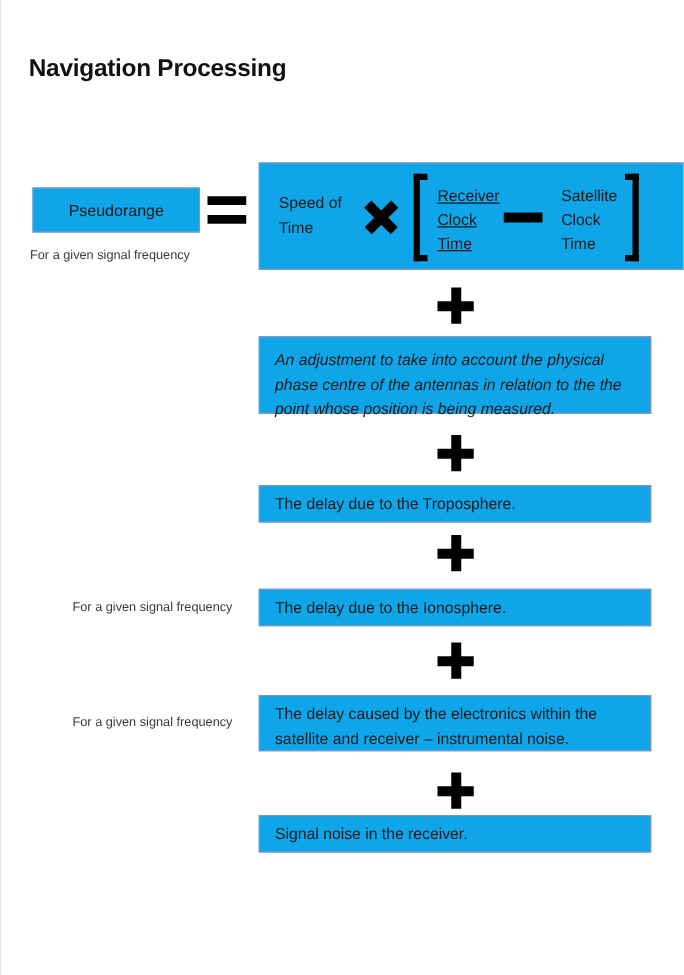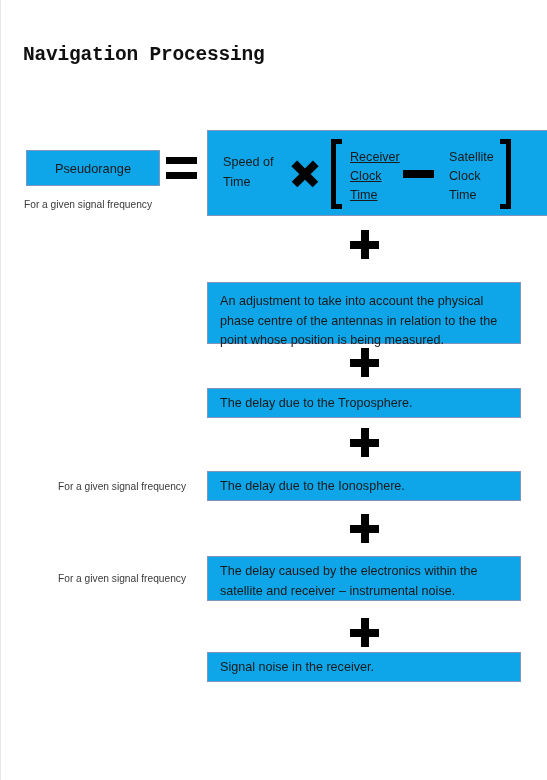--- a/index.html
+++ b/index.html
@@ -22,21 +22,21 @@
   }
 
   
   .title-block {
     position: absolute;
     left: 22px;
     top: 42px;
     width: 470px;
   }
   .title-line {
-    font-family: Liberation Mono, monospace;
+    font-family: Liberation Sans, sans-serif;
     font-weight: bold;
     font-size: 19.5px;
     line-height: 27px;
     letter-spacing: -0.2px;
     color: #101010;
     white-space: nowrap;
   }
 
   
   .box {
@@ -203,23 +203,24 @@
   }
   #plus-1 { top: 230px; }
   #plus-2 { top: 348px; }
   #plus-3 { top: 428px; }
   #plus-4 { top: 514px; }
   #plus-5 { top: 618px; }
 
   
   #antenna-box {
     left: 206px;
-    top: 282px;
+    top: 269px;
     width: 314px;
     height: 62px;
+    font-style: italic;
   }
   #antenna-box .box-text {
     position: absolute;
     left: 12px;
     top: 9px;
     right: 8px;
   }
 
   #troposphere-box {
     left: 206px;

